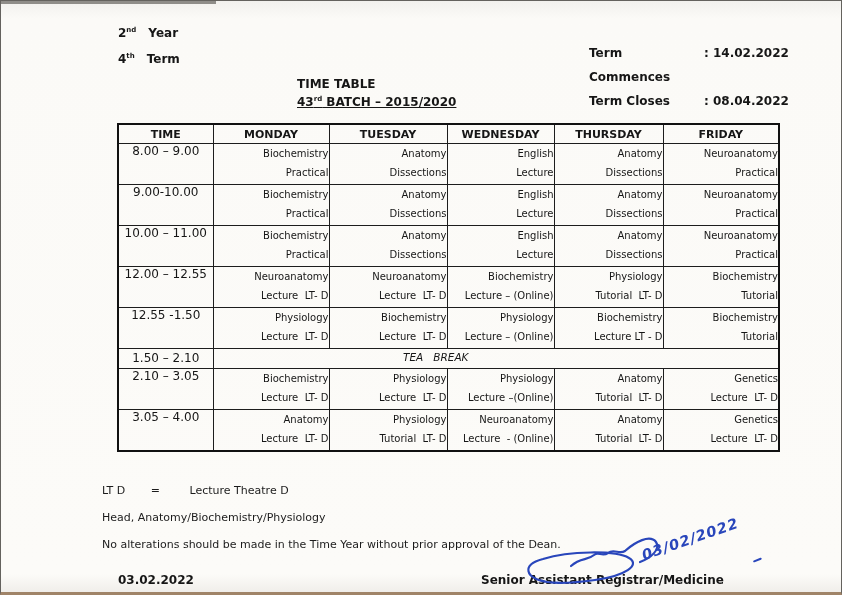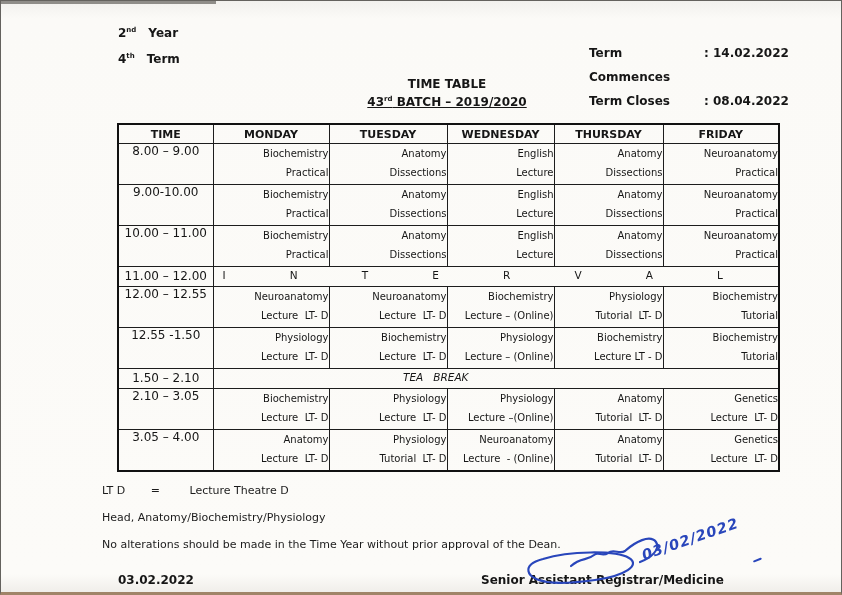--- a/index.html
+++ b/index.html
@@ -10,21 +10,21 @@
     font-family:"DejaVu Sans","Liberation Sans",sans-serif;color:#161616;
     overflow:hidden;box-sizing:border-box;
   }
   .scan-edge-top{position:absolute;left:0;top:0;width:215px;height:3px;background:#8f8d89;}
   sup{font-size:7px;vertical-align:super;}
   .corner-block{position:absolute;left:117px;top:18px;font-size:12px;font-weight:bold;line-height:23px;}
   .corner-block .word{margin-left:12px;}
   .term-dates{position:absolute;left:588px;top:40px;font-size:12px;font-weight:bold;line-height:24px;}
   .term-row{display:flex;}
   .term-row .lbl{width:115px;}
-  .title-block{position:absolute;left:296px;top:76px;width:300px;text-align:center;font-size:12px;font-weight:bold;line-height:15px;}
+  .title-block{position:absolute;left:296px;top:76px;width:300px;text-align:left;font-size:12px;font-weight:bold;line-height:15px;}
   .title-line2{text-decoration:underline;}
   table.tt{
     position:absolute;left:116px;top:122px;width:661px;
     border-collapse:collapse;table-layout:fixed;font-size:10px;
   }
   table.tt th,table.tt td{border:1px solid #1d1d1d;padding:0;vertical-align:top;}
   table.tt{border:2px solid #111;}
   table.tt th{height:18px;font-size:11px;font-weight:bold;text-align:center;vertical-align:middle;}
   tr.r-class{height:41px;}
   tr.r-thin{height:20px;}
@@ -64,21 +64,21 @@
       <span>: 14.02.2022</span>
     </div>
     <div class="term-row">
       <span class="lbl">Term Closes</span>
       <span>: 08.04.2022</span>
     </div>
   </div>
 
   <div class="title-block">
     <div>TIME TABLE</div>
-    <div class="title-line2"><span>43</span><sup>rd</sup><span> BATCH – 2019/2020</span></div>
+    <div class="title-line2"><span>43</span><sup>rd</sup><span> BATCH – 2015/2020</span></div>
   </div>
 
   <table class="tt">
     <colgroup>
       <col style="width:95px">
         <col style="width:116px">
         <col style="width:118px">
       <col style="width:107px">
         <col style="width:109px">
         <col style="width:116px">
@@ -156,35 +156,20 @@
           </td>
           <td class="class-cell">
             <div class="cell-line">Anatomy</div>
             <div class="cell-line">Dissections</div>
           </td>
           <td class="class-cell">
             <div class="cell-line">Neuroanatomy</div>
             <div class="cell-line">Practical</div>
           </td>
         </tr>
-        <tr class="r-thin">
-          <td class="time-cell">11.00 – 12.00</td>
-          <td colspan="5">
-            <div class="interval-strip">
-              <span>I</span>
-              <span>N</span>
-              <span>T</span>
-              <span>E</span>
-              <span>R</span>
-              <span>V</span>
-              <span>A</span>
-              <span>L</span>
-            </div>
-          </td>
-        </tr>
         <tr class="r-class">
           <td class="time-cell">12.00 – 12.55</td>
           <td class="class-cell">
             <div class="cell-line">Neuroanatomy</div>
             <div class="cell-line">Lecture  LT- D</div>
           </td>
           <td class="class-cell">
             <div class="cell-line">Neuroanatomy</div>
             <div class="cell-line">Lecture  LT- D</div>
           </td>

